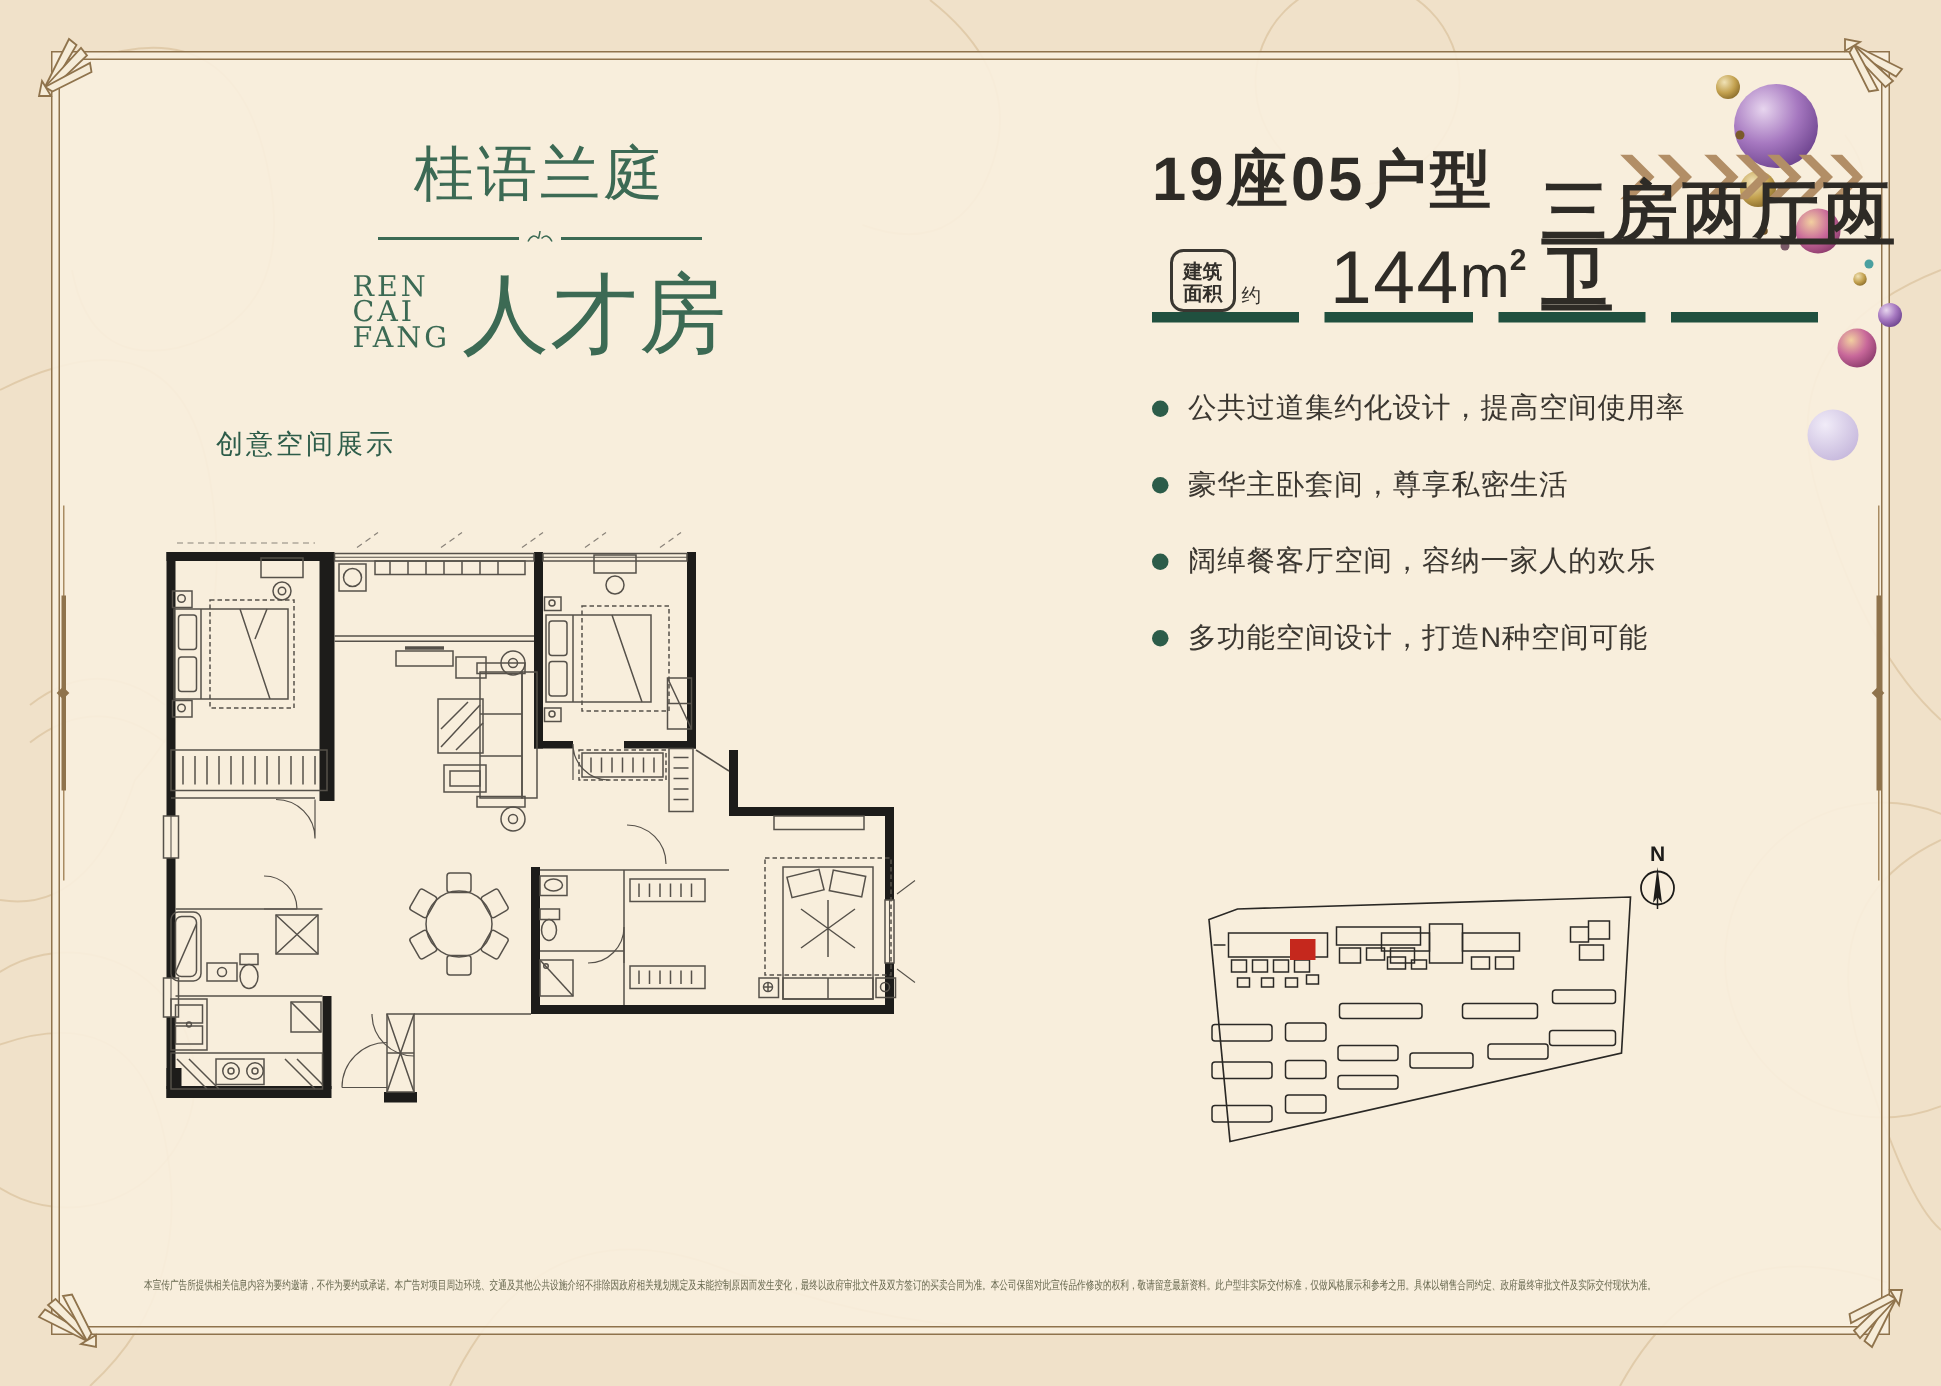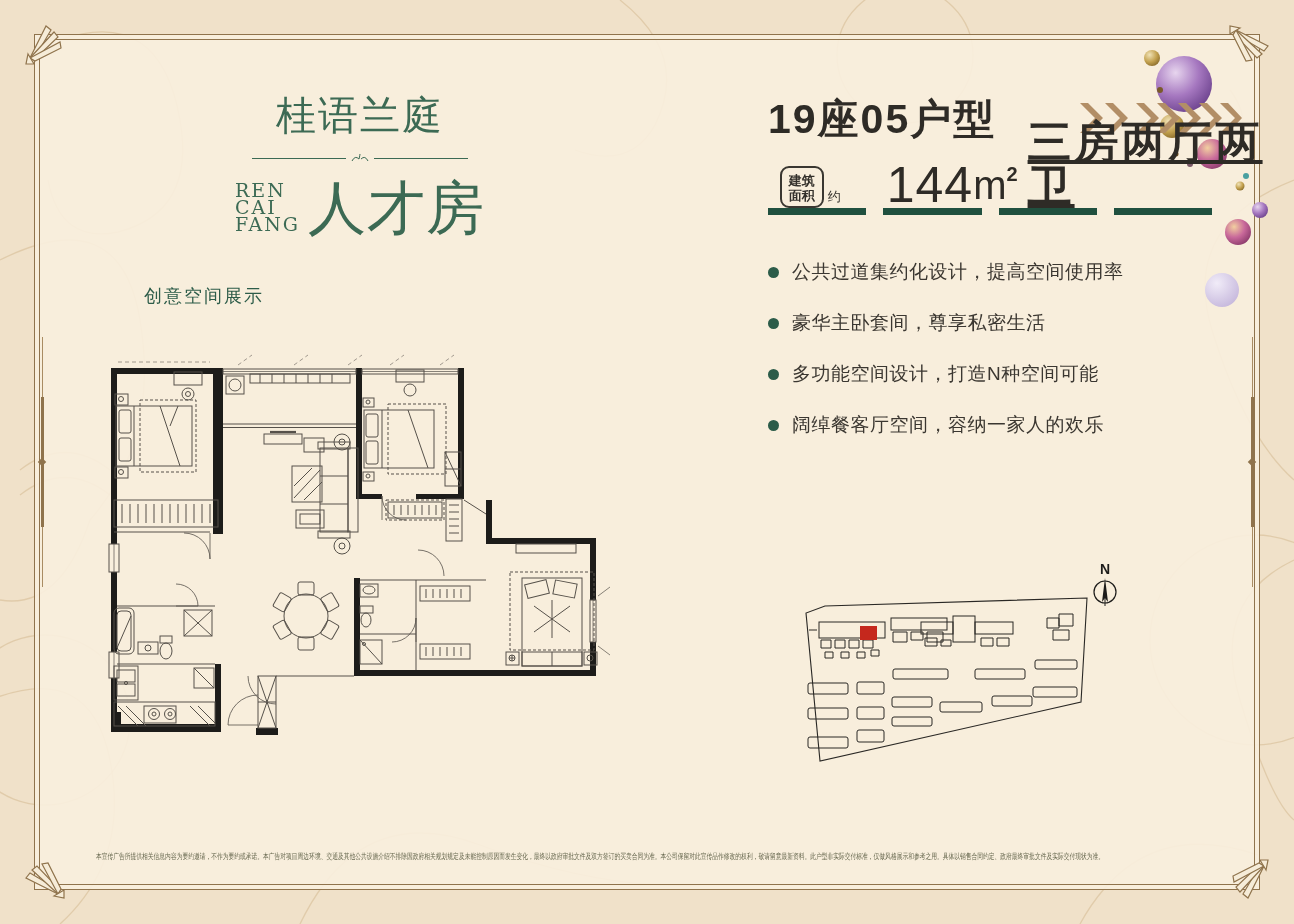--- a/index.html
+++ b/index.html
@@ -232,25 +232,25 @@
   <div class="feature">
     <div class="dot"></div>
     <div class="txt">公共过道集约化设计，提高空间使用率</div>
   </div>
   <div class="feature">
     <div class="dot"></div>
     <div class="txt">豪华主卧套间，尊享私密生活</div>
   </div>
   <div class="feature">
     <div class="dot"></div>
-    <div class="txt">多功能空间设计，打造N种空间可能</div>
+    <div class="txt">阔绰餐客厅空间，容纳一家人的欢乐</div>
   </div>
   <div class="feature">
     <div class="dot"></div>
-    <div class="txt">阔绰餐客厅空间，容纳一家人的欢乐</div>
+    <div class="txt">多功能空间设计，打造N种空间可能</div>
   </div>
 </div>
 
 <div class="creative-label">创意空间展示</div>
 
 <svg class="floorplan" width="560" height="410" viewBox="0 0 560 410">
   <g fill="none" stroke="#8a837a" stroke-width="0.8" stroke-dasharray="4 3">
     <path d="M20 8 H112 M140 11 l14 -10 M196 11 l14 -10 M250 11 l14 -10 M292 11 l14 -10 M342 11 l14 -10"></path>
   </g>
 

